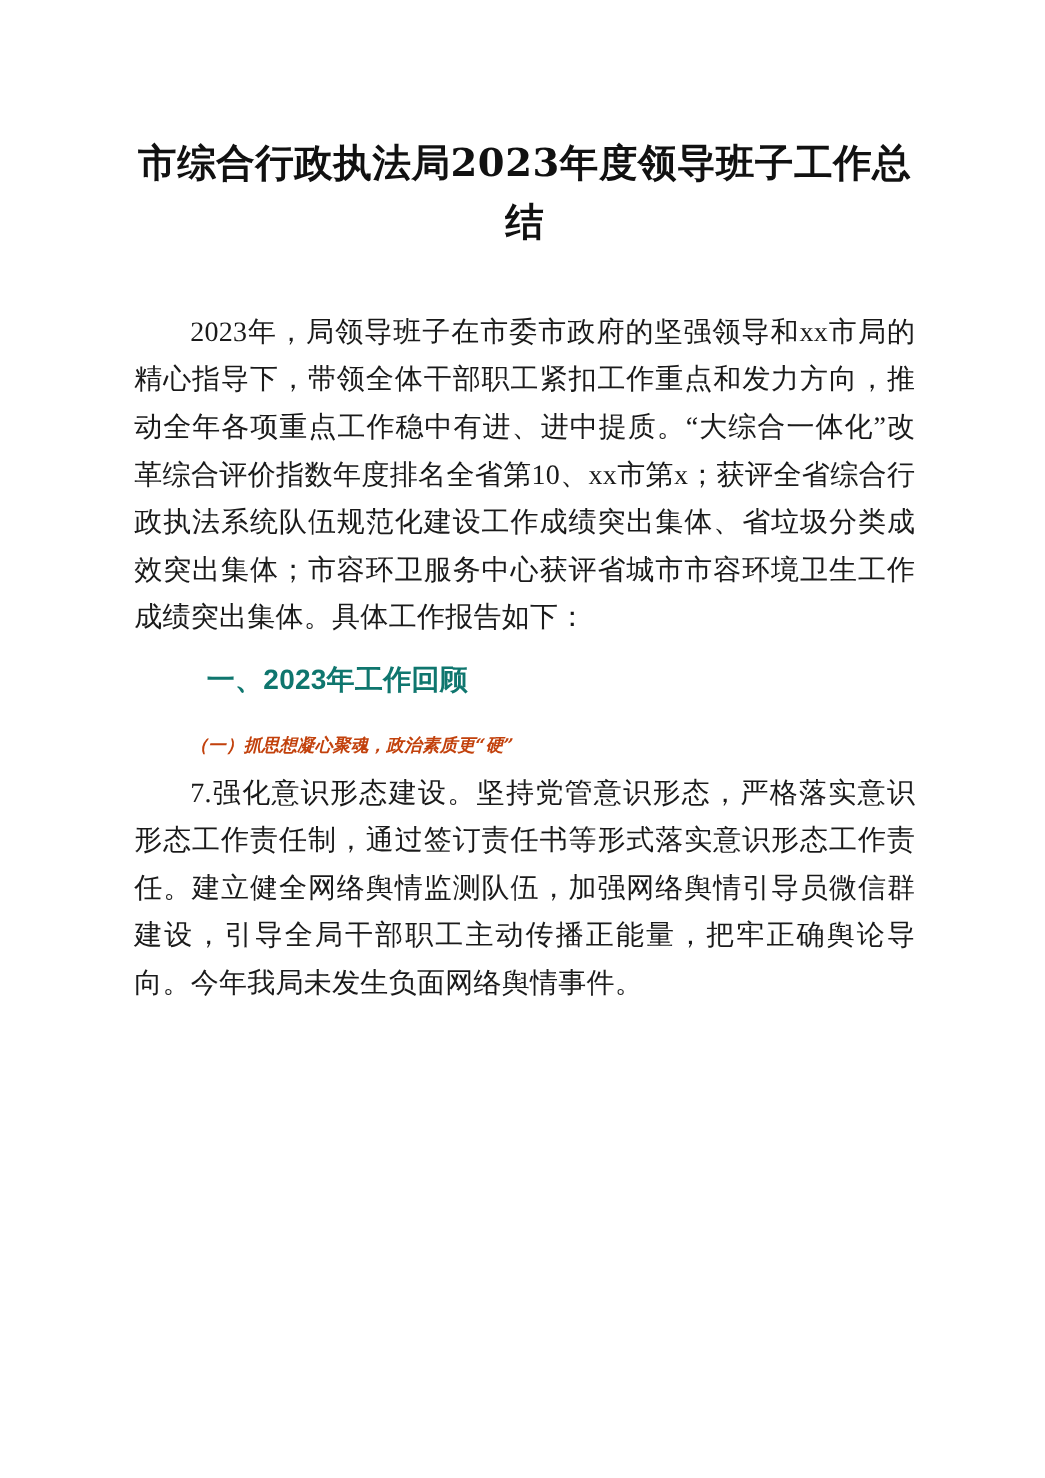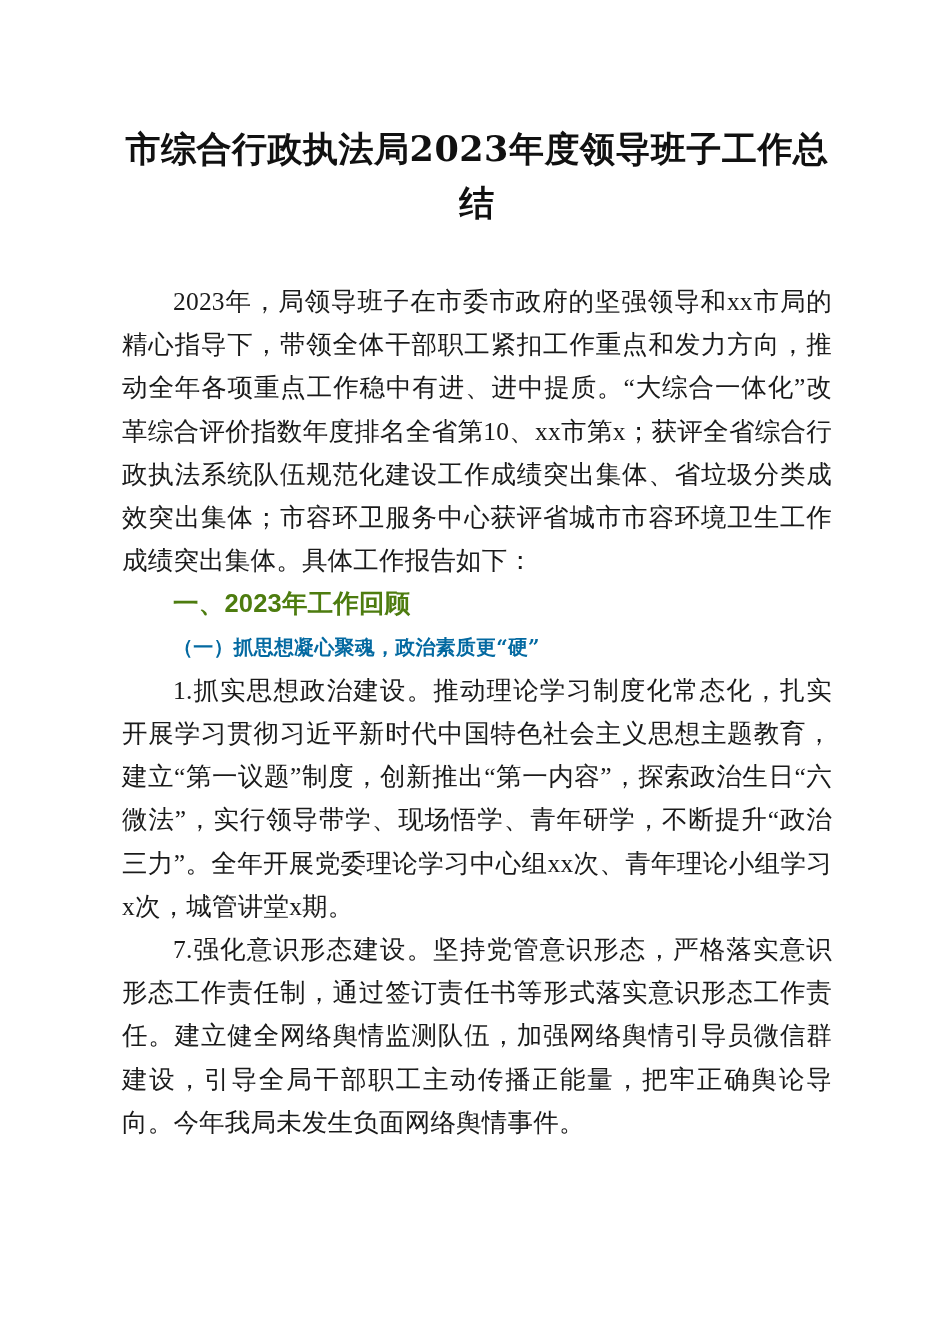--- a/index.html
+++ b/index.html
@@ -63,56 +63,56 @@
     text-align: justify;
     text-align-last: left;
     text-indent: 51px;
     letter-spacing: 0.2px;
     color: #1a1a1a;
     word-break: break-all;
   }
 
   
   h2.heading-1 {
-    margin: 0;
+    margin: 15px;
     font-family: "Liberation Sans", "DejaVu Sans", sans-serif;
     font-weight: 700;
     font-size: 25.5px;
     line-height: 43.2px;
     text-indent: 51px;
     letter-spacing: 0.2px;
-    color: #4d7c0f;
+    color: #0f766e;
   }
 
   
   h3.heading-2 {
     margin: 0;
     font-family: "DejaVu Serif", "Liberation Serif", serif;
     font-weight: 700;
-    font-size: 20px;
+    font-size: 16px;
     line-height: 43.2px;
     text-indent: 51px;
     letter-spacing: 0.2px;
-    color: #0369a1;
+    color: #c2410c;
+    font-style: italic;
   }
 </style>
 </head>
 <body>
 
 <div class="page">
   <div class="doc-body">
 
     <h1 class="doc-title">市综合行政执法局2023年度领导班子工作总结</h1>
 
     <div class="title-gap"></div>
 
     <p class="body-para">2023年，局领导班子在市委市政府的坚强领导和xx市局的精心指导下，带领全体干部职工紧扣工作重点和发力方向，推动全年各项重点工作稳中有进、进中提质。“大综合一体化”改革综合评价指数年度排名全省第10、xx市第x；获评全省综合行政执法系统队伍规范化建设工作成绩突出集体、省垃圾分类成效突出集体；市容环卫服务中心获评省城市市容环境卫生工作成绩突出集体。具体工作报告如下：</p>
 
     <h2 class="heading-1">一、2023年工作回顾</h2>
 
     <h3 class="heading-2">（一）抓思想凝心聚魂，政治素质更“硬”</h3>
 
-    <p class="body-para">1.抓实思想政治建设。推动理论学习制度化常态化，扎实开展学习贯彻习近平新时代中国特色社会主义思想主题教育，建立“第一议题”制度，创新推出“第一内容”，探索政治生日“六微法”，实行领导带学、现场悟学、青年研学，不断提升“政治三力”。全年开展党委理论学习中心组xx次、青年理论小组学习x次，城管讲堂x期。</p>
 
     <p class="body-para">7.强化意识形态建设。坚持党管意识形态，严格落实意识形态工作责任制，通过签订责任书等形式落实意识形态工作责任。建立健全网络舆情监测队伍，加强网络舆情引导员微信群建设，引导全局干部职工主动传播正能量，把牢正确舆论导向。今年我局未发生负面网络舆情事件。</p>
 
   </div>
 </div>
 
 </body></html>

